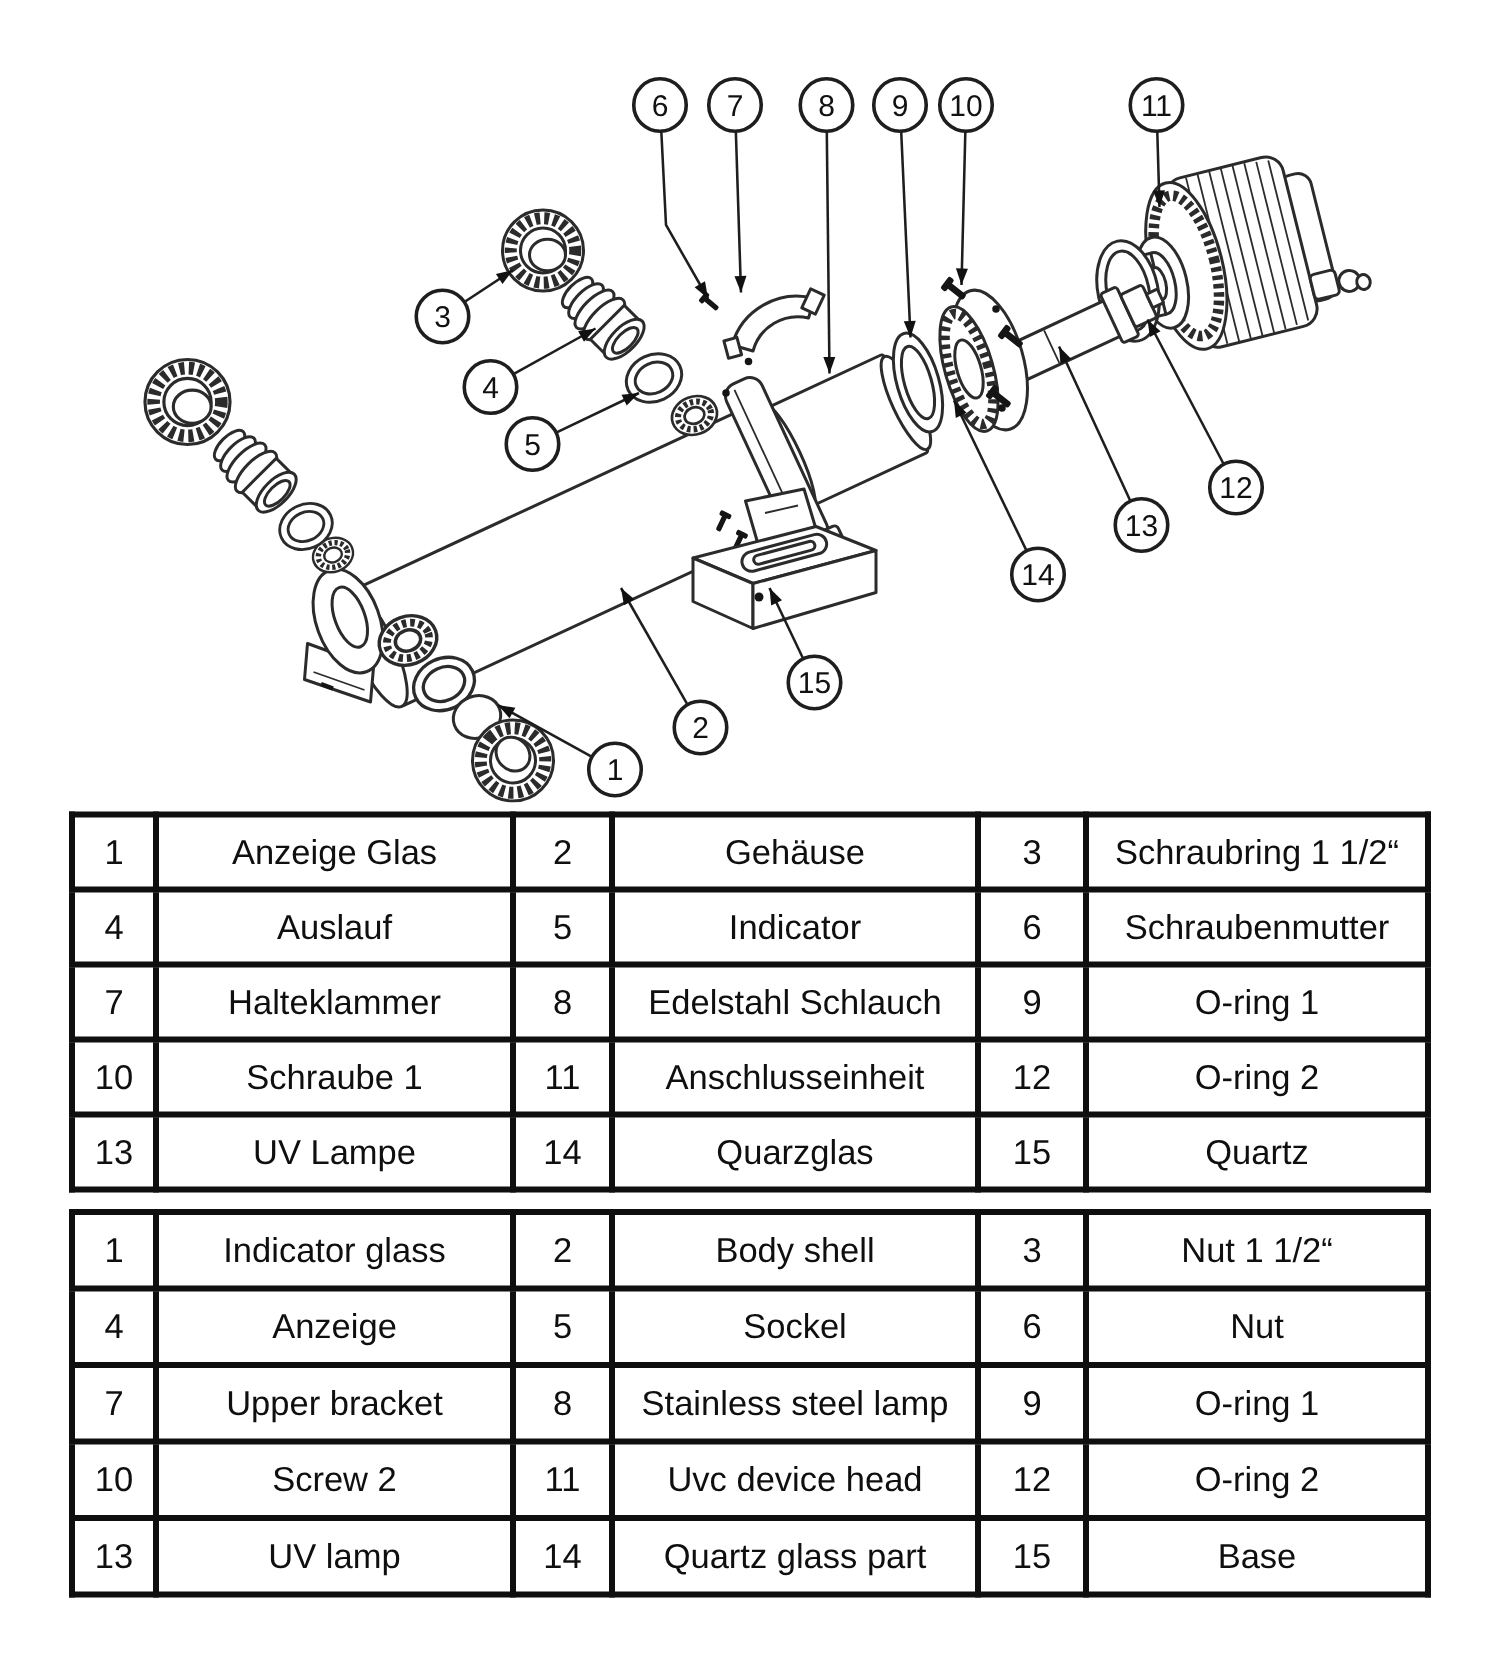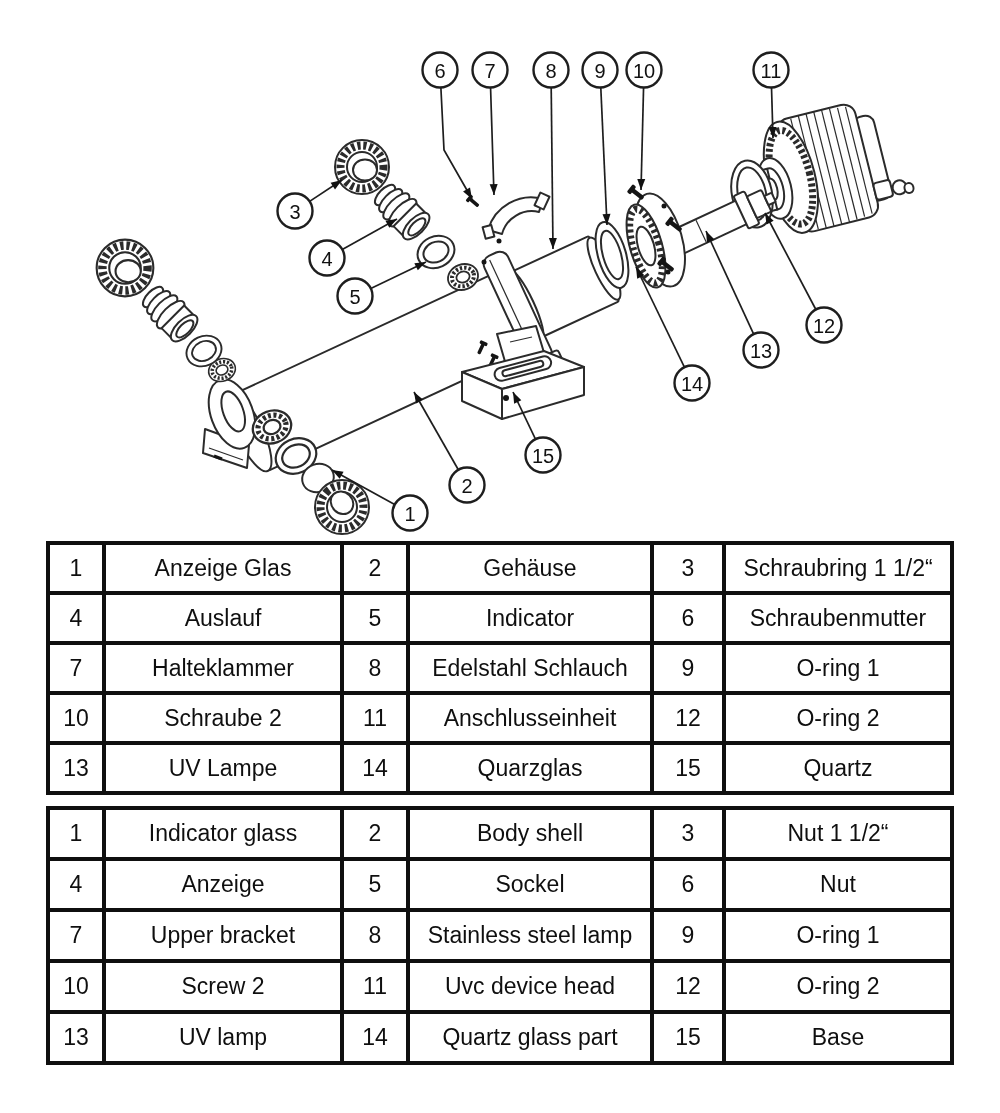--- a/index.html
+++ b/index.html
@@ -307,21 +307,21 @@
         <tr>
           <td>7</td>
           <td>Halteklammer</td>
           <td>8</td>
           <td>Edelstahl Schlauch</td>
           <td>9</td>
           <td>O-ring 1</td>
         </tr>
         <tr>
           <td>10</td>
-          <td>Schraube 2</td>
+          <td>Schraube 1</td>
           <td>11</td>
           <td>Anschlusseinheit</td>
           <td>12</td>
           <td>O-ring 2</td>
         </tr>
         <tr>
           <td>13</td>
           <td>UV Lampe</td>
           <td>14</td>
           <td>Quarzglas</td>

